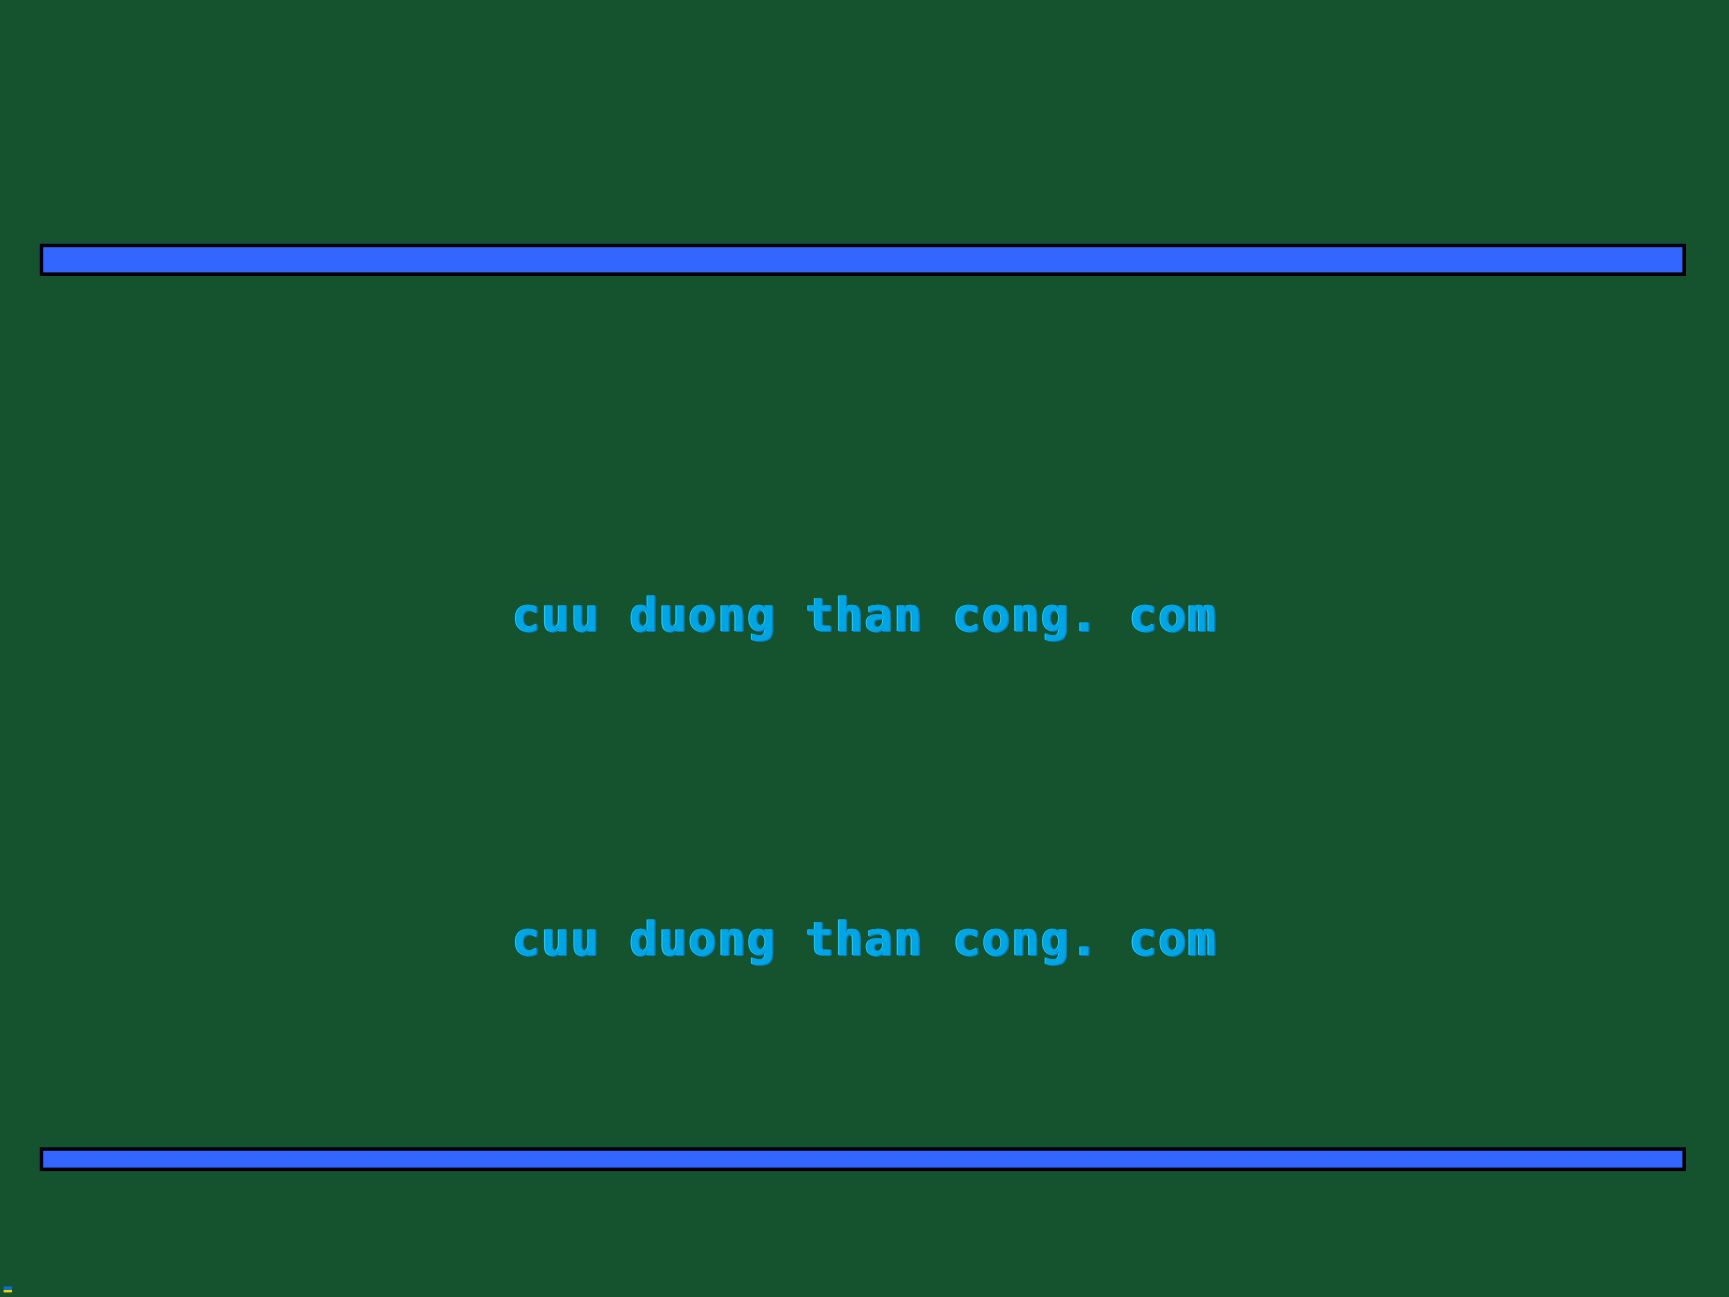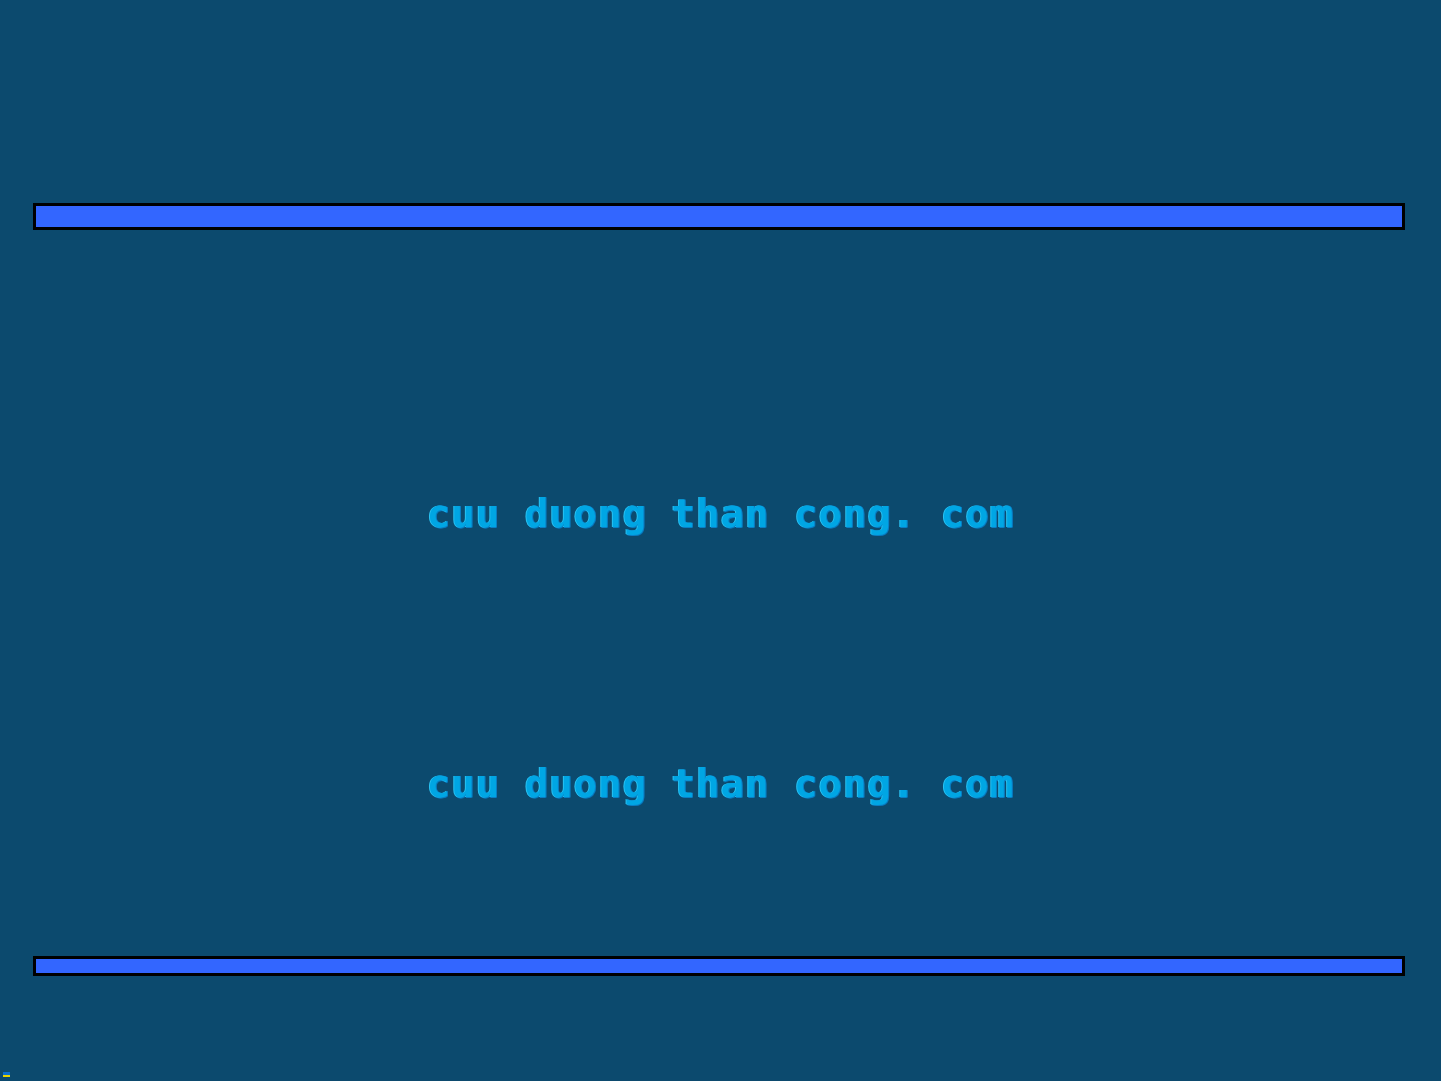--- a/index.html
+++ b/index.html
@@ -10,21 +10,21 @@
   }
 
   body {
     font-family: "Liberation Sans", sans-serif;
   }
 
   #page {
     position: relative;
     width: 1441px;
     height: 1081px;
-    background: #0c4a6e;
+    background: #14532d;
     overflow: hidden;
   }
 
   
   .rule {
     position: absolute;
     box-sizing: border-box;
     background: #3366ff;
     border: 3px solid #000000;
   }

